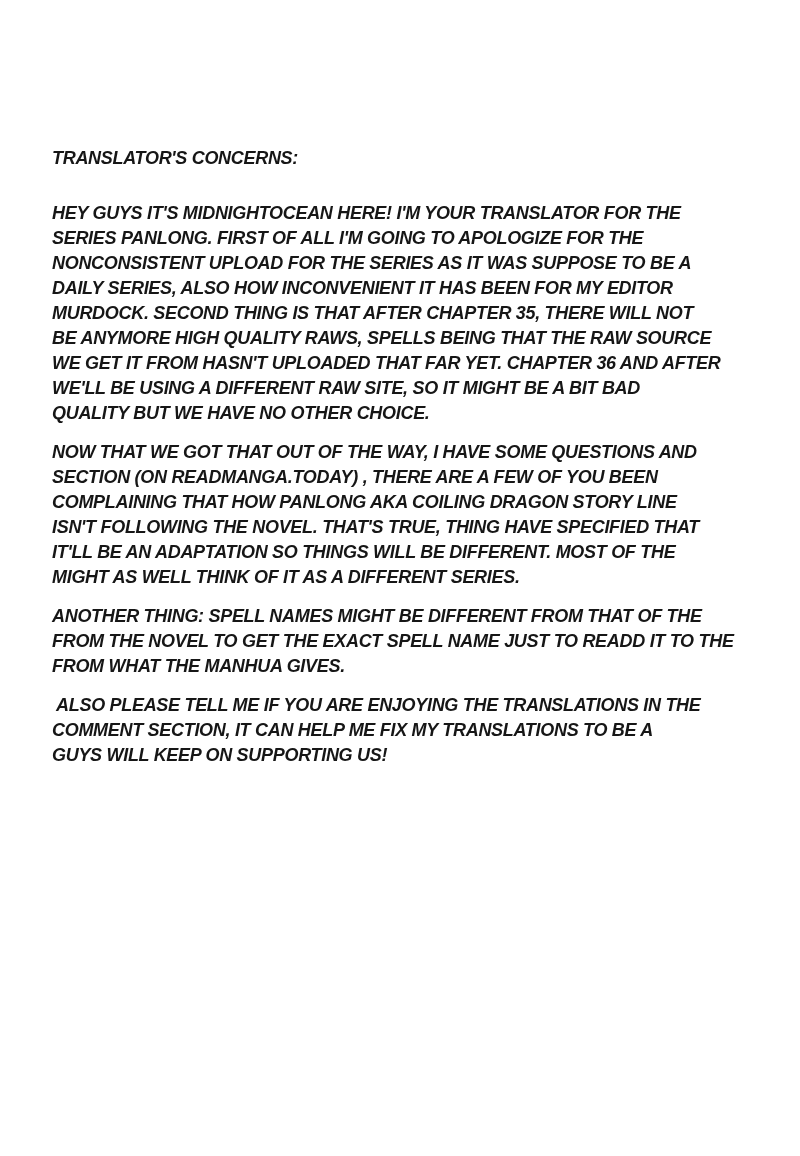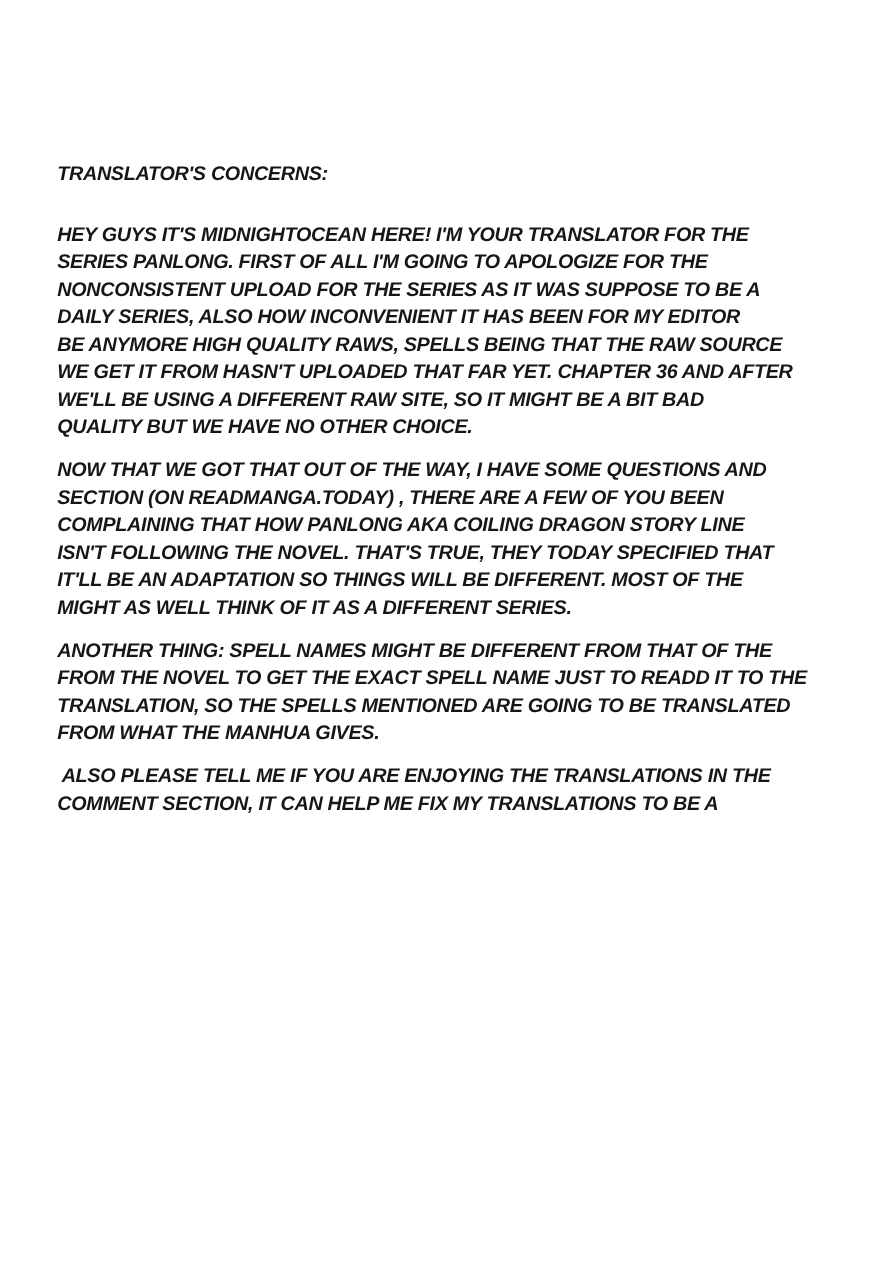--- a/index.html
+++ b/index.html
@@ -50,38 +50,39 @@
 
 <div class="sheet">
   <div class="content">
     <div class="heading">TRANSLATOR'S CONCERNS:</div>
     <div>
         <p class="para">
           <span class="line">HEY GUYS IT'S MIDNIGHTOCEAN HERE! I'M YOUR TRANSLATOR FOR THE</span>
           <span class="line">SERIES PANLONG. FIRST OF ALL I'M GOING TO APOLOGIZE FOR THE</span>
           <span class="line">NONCONSISTENT UPLOAD FOR THE SERIES AS IT WAS SUPPOSE TO BE A</span>
           <span class="line">DAILY SERIES, ALSO HOW INCONVENIENT IT HAS BEEN FOR MY EDITOR</span>
+          <span class="line">MURDOCK. SECOND THING IS THAT AFTER CHAPTER 35, THERE WILL NOT</span>
           <span class="line">BE ANYMORE HIGH QUALITY RAWS, SPELLS BEING THAT THE RAW SOURCE</span>
           <span class="line">WE GET IT FROM HASN'T UPLOADED THAT FAR YET. CHAPTER 36 AND AFTER</span>
           <span class="line">WE'LL BE USING A DIFFERENT RAW SITE, SO IT MIGHT BE A BIT BAD</span>
           <span class="line">QUALITY BUT WE HAVE NO OTHER CHOICE.</span>
         </p>
         <p class="para">
           <span class="line">NOW THAT WE GOT THAT OUT OF THE WAY, I HAVE SOME QUESTIONS AND</span>
           <span class="line">SECTION (ON READMANGA.TODAY) , THERE ARE A FEW OF YOU BEEN</span>
           <span class="line">COMPLAINING THAT HOW PANLONG AKA COILING DRAGON STORY LINE</span>
-          <span class="line">ISN'T FOLLOWING THE NOVEL. THAT'S TRUE, THEY TODAY SPECIFIED THAT</span>
+          <span class="line">ISN'T FOLLOWING THE NOVEL. THAT'S TRUE, THING HAVE SPECIFIED THAT</span>
           <span class="line">IT'LL BE AN ADAPTATION SO THINGS WILL BE DIFFERENT. MOST OF THE</span>
           <span class="line">MIGHT AS WELL THINK OF IT AS A DIFFERENT SERIES.</span>
         </p>
         <p class="para">
           <span class="line">ANOTHER THING: SPELL NAMES MIGHT BE DIFFERENT FROM THAT OF THE</span>
           <span class="line">FROM THE NOVEL TO GET THE EXACT SPELL NAME JUST TO READD IT TO THE</span>
-          <span class="line">TRANSLATION, SO THE SPELLS MENTIONED ARE GOING TO BE TRANSLATED</span>
           <span class="line">FROM WHAT THE MANHUA GIVES.</span>
         </p>
         <p class="para">
           <span class="line"> ALSO PLEASE TELL ME IF YOU ARE ENJOYING THE TRANSLATIONS IN THE</span>
           <span class="line">COMMENT SECTION, IT CAN HELP ME FIX MY TRANSLATIONS TO BE A</span>
+          <span class="line">GUYS WILL KEEP ON SUPPORTING US!</span>
         </p>
       </div>
   </div>
 </div>
 
 </body></html>

